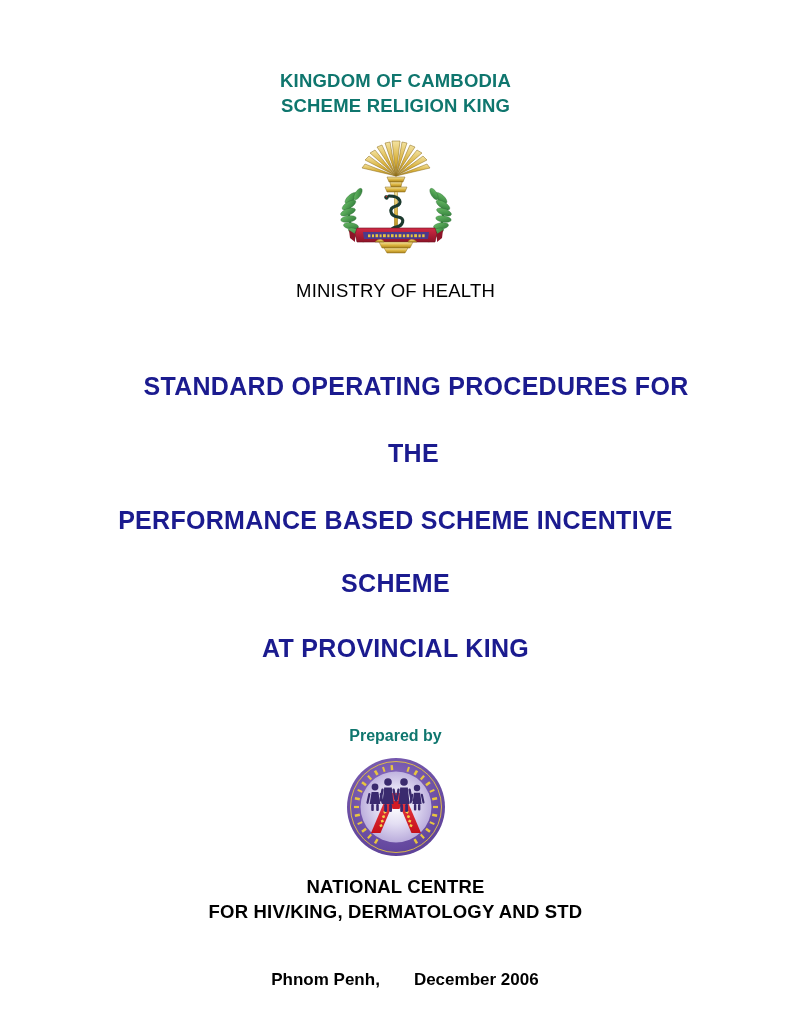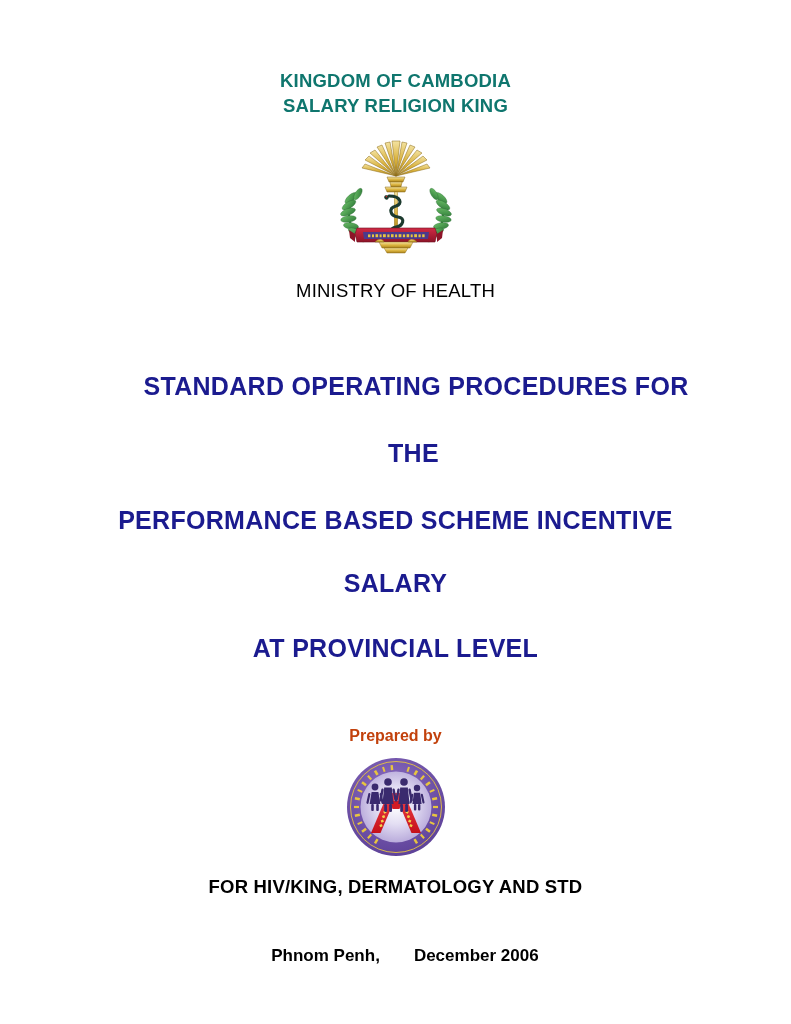--- a/index.html
+++ b/index.html
@@ -75,21 +75,21 @@
   .t-pbsi-2   { margin-top: 2px; }
   .t-scheme   { margin-top: 34px; }
   .t-prov     { margin-top: 36px; }
 
   
   .prepared-by {
     margin-top: 64px;
     text-align: center;
     font-weight: bold;
     font-size: 16px;
-    color: #c2410c;
+    color: #0f766e;
   }
 
   
   .nchads-wrap {
     margin-top: 12px;
     text-align: center;
     height: 104px;
   }
   .nchads-logo { display: inline-block; vertical-align: top; }
 
@@ -116,21 +116,21 @@
   }
   .place-date .gap { display: inline-block; width: 34px; }
 </style>
 </head>
 <body>
 
 <div class="page">
 
   <div class="kingdom-header">
     <div>KINGDOM OF CAMBODIA</div>
-    <div>SALARY RELIGION KING</div>
+    <div>SCHEME RELIGION KING</div>
   </div>
 
   <div class="coat-wrap">
     <svg class="coat-arms" width="150" height="120" viewBox="0 0 150 120" aria-hidden="true">
       <defs>
         <linearGradient id="goldG" x1="0" y1="0" x2="0" y2="1">
           <stop offset="0%" stop-color="#f3e2a0"></stop>
           <stop offset="55%" stop-color="#d9b13b"></stop>
           <stop offset="100%" stop-color="#a8821f"></stop>
         </linearGradient>
@@ -231,22 +231,22 @@
       </g>
     </svg>
   </div>
 
   <div class="ministry">MINISTRY OF HEALTH</div>
 
   <div class="title-block">
     <div class="title-line t-sop">STANDARD OPERATING PROCEDURES FOR</div>
     <div class="title-line t-the">THE</div>
     <div class="title-line t-pbsi-1">PERFORMANCE BASED SCHEME INCENTIVE</div>
-    <div class="title-line t-scheme">SALARY</div>
-    <div class="title-line t-prov">AT PROVINCIAL LEVEL</div>
+    <div class="title-line t-scheme">SCHEME</div>
+    <div class="title-line t-prov">AT PROVINCIAL KING</div>
   </div>
 
   <div class="prepared-by">Prepared by</div>
 
   <div class="nchads-wrap">
     <svg class="nchads-logo" width="100" height="100" viewBox="0 0 100 100" aria-hidden="true">
       <defs>
         <radialGradient id="discG" cx="50%" cy="48%" r="58%">
           <stop offset="0%" stop-color="#ffffff"></stop>
           <stop offset="45%" stop-color="#e3def3"></stop>
@@ -398,20 +398,21 @@
           <rect x="67.9" y="47" width="2.4" height="6.5" rx="1"></rect>
           <rect x="72.0" y="47" width="2.4" height="6.5" rx="1"></rect>
           <rect x="64.4" y="36.6" width="2.1" height="10" rx="1" transform="rotate(12 65.4 41.5)"></rect>
           <rect x="75.6" y="36.6" width="2.1" height="10" rx="1" transform="rotate(-12 76.6 41.5)"></rect>
         </g>
       </g>
     </svg>
   </div>
 
   <div class="centre-name">
+    <div>NATIONAL CENTRE</div>
     <div>FOR HIV/KING, DERMATOLOGY AND STD</div>
   </div>
 
   <div class="place-date">
     <span>Phnom Penh,</span><span class="gap"></span><span>December 2006</span>
   </div>
 
 </div>
 
 </body></html>

